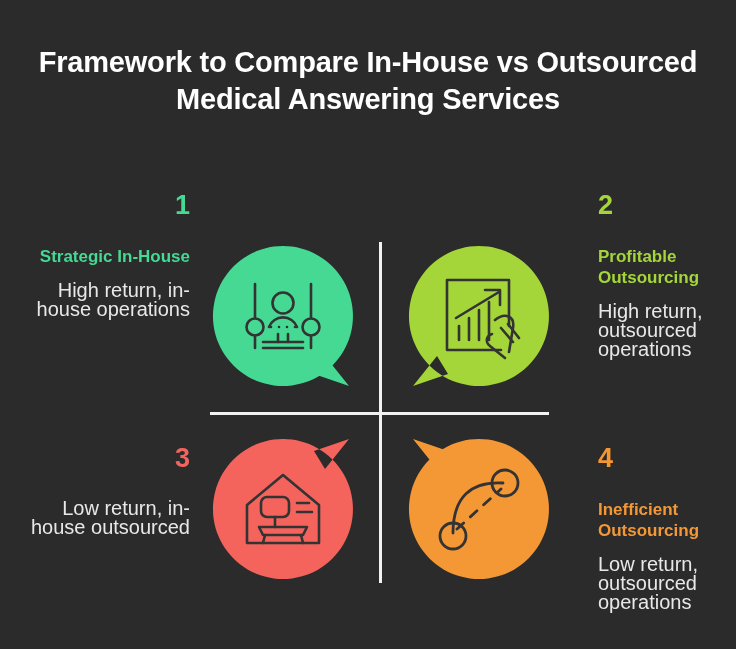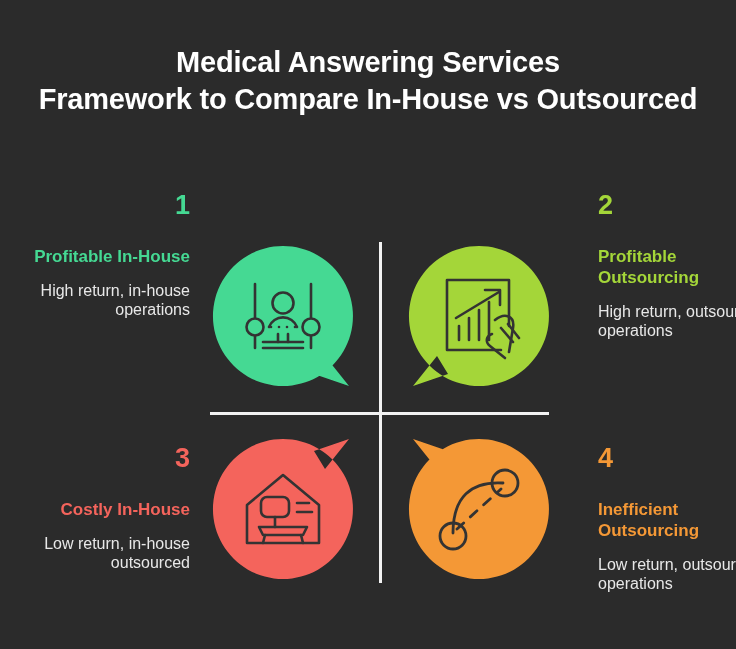--- a/index.html
+++ b/index.html
@@ -91,38 +91,38 @@
     margin-bottom: 26px;
   }
   .quad-title {
     font-size: 17px;
     font-weight: bold;
     line-height: 21px;
     margin-bottom: 14px;
   }
   .quad-desc {
     color: #e8e8e8;
-    font-size: 16px;
+    font-size: 20px;
     line-height: 19px;
   }
 
   
   .c-green   { color: #45d993; }
   .c-lime    { color: #a4d639; }
   .c-red     { color: #f4645c; }
   .c-orange  { color: #f49836; }
 </style>
 </head>
 <body>
 
 <div class="infographic">
 
   <div class="title-block">
+    <div class="title-line">Framework to Compare In-House vs Outsourced</div>
     <div class="title-line">Medical Answering Services</div>
-    <div class="title-line">Framework to Compare In-House vs Outsourced</div>
   </div>
 
   <div class="divider-v"></div>
   <div class="divider-h"></div>
 
   <div class="bubble" id="bubble-1">
     <svg viewBox="0 0 140 140">
       <path d="M70 0 A70 70 0 1 1 69.9 0 Z M112 110 L136 140 L101 128 Z" fill="#45d993"></path>
       <g stroke="#333333" stroke-width="2.6" fill="none" stroke-linecap="round">
         <line x1="42" y1="38" x2="42" y2="102"></line>
@@ -185,33 +185,32 @@
         <path d="M44 94 C44 58 62 42 94 44"></path>
         <path d="M48 90 L92 50" stroke-dasharray="9 9"></path>
         <circle cx="96" cy="44" r="13" fill="none"></circle>
         <circle cx="44" cy="97" r="13" fill="none"></circle>
       </g>
     </svg>
   </div>
 
   <div class="quad left" id="quad-1">
     <div class="quad-number c-green">1</div>
-    <div class="quad-title c-green">Profitable In-House</div>
+    <div class="quad-title c-green">Strategic In-House</div>
     <div class="quad-desc">High return, in-house operations</div>
   </div>
 
   <div class="quad right" id="quad-2">
     <div class="quad-number c-lime">2</div>
     <div class="quad-title c-lime">Profitable Outsourcing</div>
     <div class="quad-desc">High return, outsourced operations</div>
   </div>
 
   <div class="quad left" id="quad-3">
     <div class="quad-number c-red">3</div>
-    <div class="quad-title c-red">Costly In-House</div>
     <div class="quad-desc">Low return, in-house outsourced</div>
   </div>
 
   <div class="quad right" id="quad-4">
     <div class="quad-number c-orange">4</div>
     <div class="quad-title c-orange">Inefficient Outsourcing</div>
     <div class="quad-desc">Low return, outsourced operations</div>
   </div>
 
 </div>

